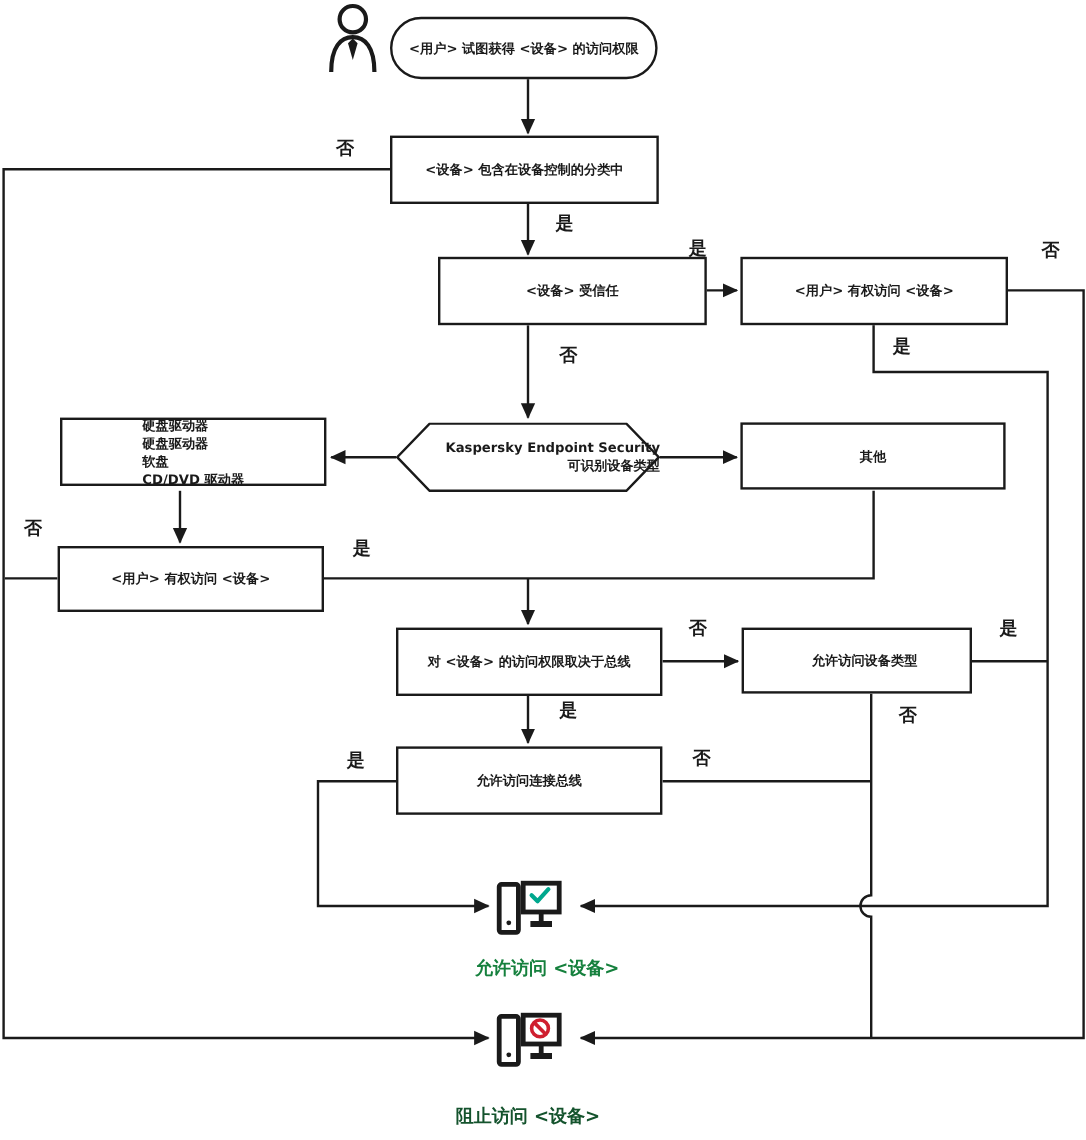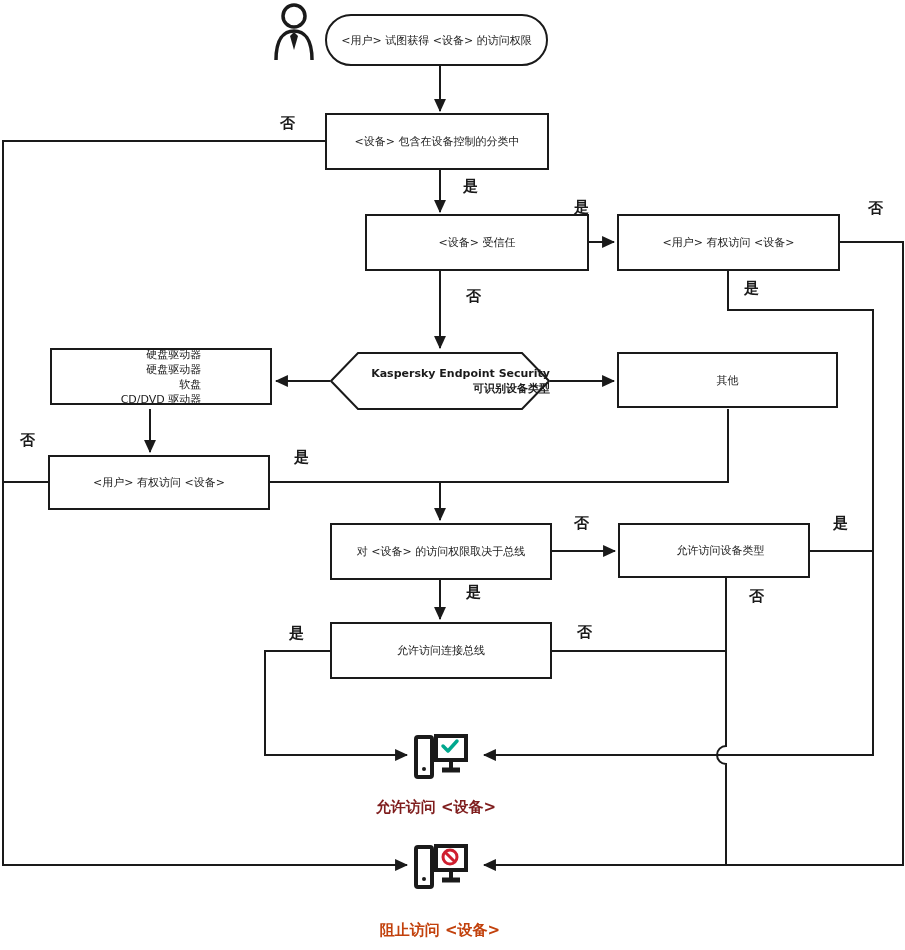--- a/index.html
+++ b/index.html
@@ -1,21 +1,21 @@
 <!DOCTYPE html>
 <html><head>
 <meta charset="utf-8">
 <style>
   html,body{margin:0;padding:0;background:#ffffff;}
   #canvas{position:relative;width:905px;height:950px;background:#ffffff;overflow:hidden;
           font-family:"DejaVu Sans","Liberation Sans",sans-serif;color:#1a1a1a;}
   #wires{position:absolute;left:0;top:0;width:905px;height:950px;}
   .node{position:absolute;background:#ffffff;border:2px solid #1a1a1a;display:flex;
-        align-items:center;justify-content:center;text-align:right;
-        font-size:11px;font-weight:400;line-height:15px;box-sizing:border-box;padding:2px 8px;}
+        align-items:center;justify-content:center;text-align:left;
+        font-size:11px;font-weight:700;line-height:15px;box-sizing:border-box;padding:2px 8px;}
   .pill{border-radius:28px;}
   .hexwrap{position:absolute;box-sizing:border-box;}
   .hexwrap svg{position:absolute;left:0;top:0;}
   .hextext{position:absolute;left:0;top:0;width:100%;height:100%;display:flex;flex-direction:column;
            align-items:flex-end;justify-content:center;font-size:11px;font-weight:600;line-height:15px;text-align:center;}
   .elabel{position:absolute;font-size:15px;font-weight:600;line-height:18px;color:#1a1a1a;}
   .result{position:absolute;width:200px;text-align:center;font-size:15px;font-weight:600;}
   .mline{display:block;}
 </style>
 </head>
@@ -129,28 +129,28 @@
   <div class="elabel" style="left:577px;top:623px;">否</div>
 
   <svg style="position:absolute;left:412px;top:731px;" width="60" height="50" viewBox="0 0 60 50">
     <rect x="4" y="6" width="16" height="40" rx="2" fill="#ffffff" stroke="#1a1a1a" stroke-width="4"></rect>
     <circle cx="12" cy="38" r="2" fill="#1a1a1a"></circle>
     <rect x="24" y="5" width="30" height="24" fill="#ffffff" stroke="#1a1a1a" stroke-width="4"></rect>
     <line x1="39" y1="29" x2="39" y2="38" stroke="#1a1a1a" stroke-width="4"></line>
     <line x1="30" y1="39" x2="48" y2="39" stroke="#1a1a1a" stroke-width="5"></line>
     <path d="M31,15 l5,5 9,-10" fill="none" stroke="#00a88e" stroke-width="3.5" stroke-linecap="round" stroke-linejoin="round"></path>
   </svg>
-  <div class="result" style="left:336px;top:798px;color:#7f1d1d;">允许访问 &lt;设备&gt;</div>
+  <div class="result" style="left:356px;top:798px;color:#15803d;">允许访问 &lt;设备&gt;</div>
 
   <svg style="position:absolute;left:412px;top:841px;" width="60" height="50" viewBox="0 0 60 50">
     <rect x="4" y="6" width="16" height="40" rx="2" fill="#ffffff" stroke="#1a1a1a" stroke-width="4"></rect>
     <circle cx="12" cy="38" r="2" fill="#1a1a1a"></circle>
     <rect x="24" y="5" width="30" height="24" fill="#ffffff" stroke="#1a1a1a" stroke-width="4"></rect>
     <line x1="39" y1="29" x2="39" y2="38" stroke="#1a1a1a" stroke-width="4"></line>
     <line x1="30" y1="39" x2="48" y2="39" stroke="#1a1a1a" stroke-width="5"></line>
     <g>
       <circle cx="38" cy="16" r="7" fill="#ffffff" stroke="#cf1f2f" stroke-width="3"></circle>
       <line x1="33.2" y1="11.2" x2="42.8" y2="20.8" stroke="#cf1f2f" stroke-width="3"></line>
     </g>
   </svg>
-  <div class="result" style="left:340px;top:921px;color:#c2410c;">阻止访问 &lt;设备&gt;</div>
+  <div class="result" style="left:340px;top:921px;color:#14532d;">阻止访问 &lt;设备&gt;</div>
 
 </div>
 
 </body></html>

